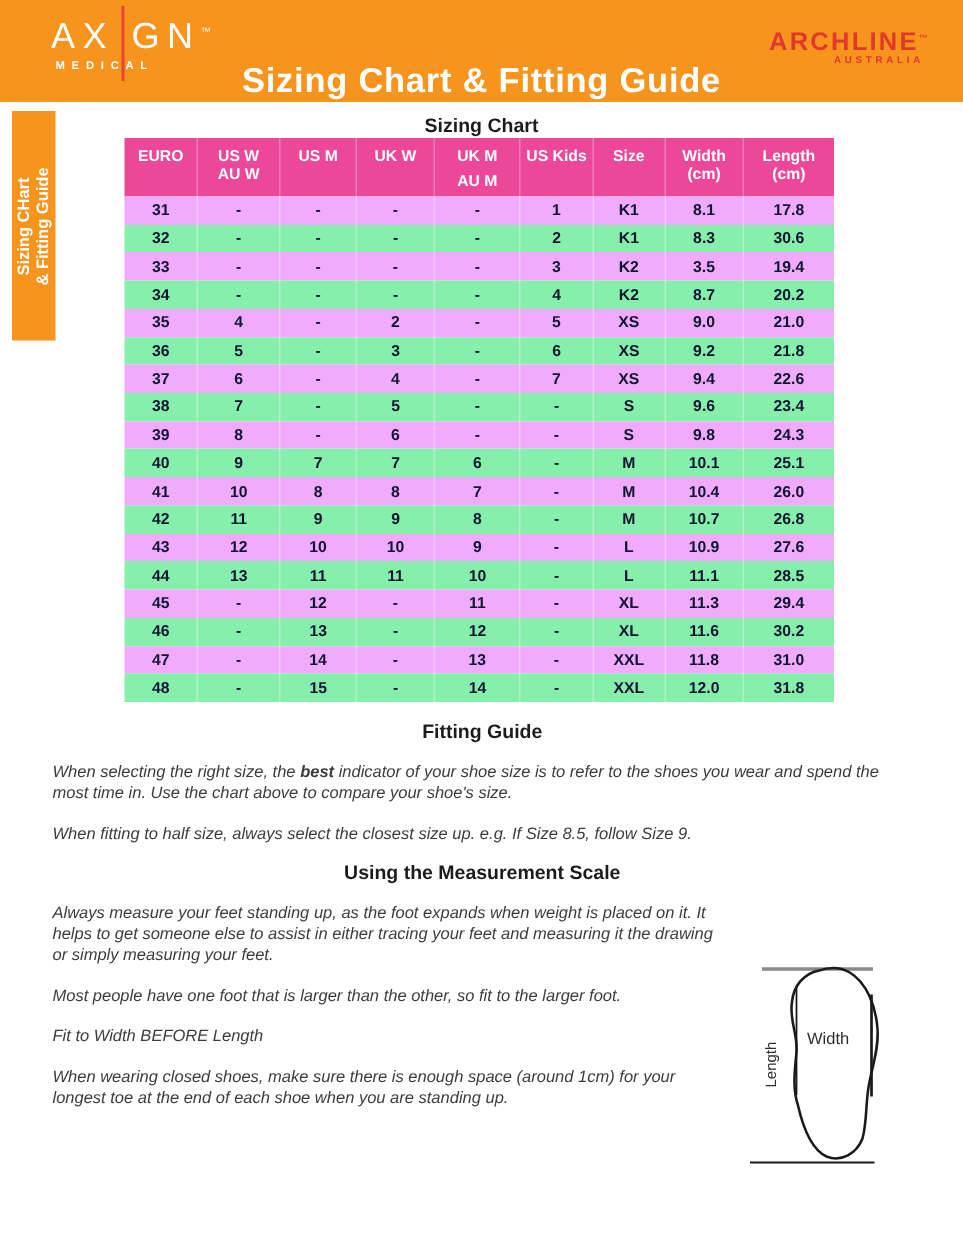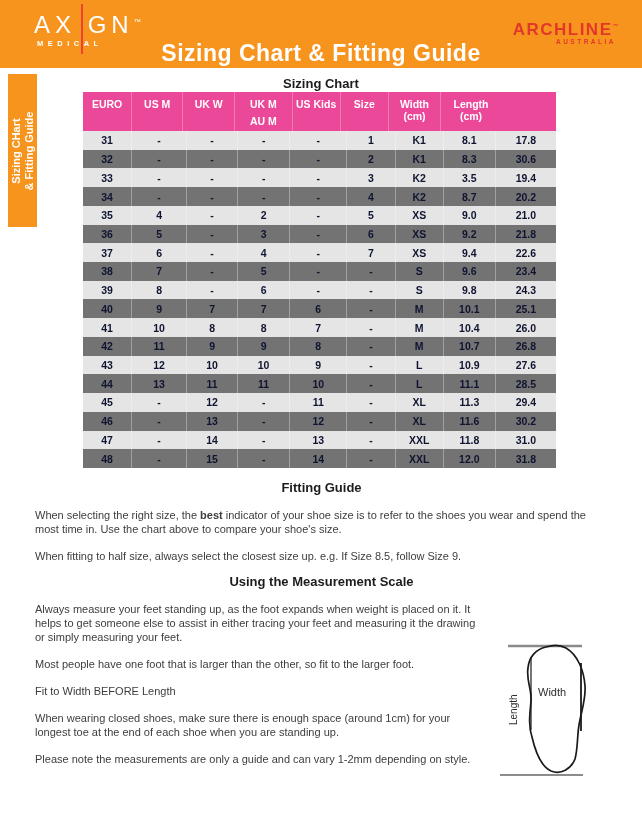--- a/index.html
+++ b/index.html
@@ -32,34 +32,34 @@
               font-size:13px;font-weight:bold;color:#1c1c1c;}
   .size-table{position:absolute;left:83px;top:92px;width:473px;}
   .thead{display:flex;height:39px;background:#ec4899;color:#fff;font-weight:bold;
          font-size:10.5px;line-height:12px;}
   .th{box-sizing:border-box;text-align:center;padding-top:6px;
       border-right:1px solid rgba(255,255,255,0.28);}
   .th:last-child{border-right:none;}
   .sub-low{margin-top:5px;}
   .tbody{display:block;}
   .tr{display:flex;height:18.72px;align-items:center;font-size:10.5px;font-weight:bold;color:#0f1430;}
-  .tr.odd{background:#e5e5e5;align-items:flex-end;}
-  .tr.even{background:#737373;}
+  .tr.odd{background:#f0abfc;align-items:flex-end;}
+  .tr.even{background:#86efac;justify-content:center;}
   .td{box-sizing:border-box;text-align:center;border-right:1px solid rgba(255,255,255,0.32);
       height:100%;display:flex;align-items:center;justify-content:center;}
   .td:last-child{border-right:none;}
   .c0{width:10.4%;} .c1{width:11.6%;} .c2{width:10.8%;} .c3{width:11.0%;} .c4{width:12.1%;}
   .c5{width:10.2%;} .c6{width:10.2%;} .c7{width:11.0%;} .c8{width:12.7%;}
 
   
   .content{position:absolute;left:35px;top:481px;width:573px;color:#3d3d3d;
            font-size:11px;line-height:14px;}
   .content h3{margin:0 0 12px 0;text-align:center;font-size:13px;line-height:14px;
               font-weight:bold;color:#1c1c1c;}
-  .content p{margin:13px 0 12px 0;}
+  .content p{margin:13px 0 12px 0;font-style:italic;}
   .content p.narrow{max-width:452px;}
   .content p.last{margin-bottom:0;}
 
   
   .foot-diagram{position:absolute;left:490px;top:630px;width:152px;height:160px;}
 </style>
 </head>
 <body>
 
 <div class="page">
@@ -82,20 +82,24 @@
       <div>&amp; Fitting Guide</div>
     </div>
   </div>
 
   <div class="sc-heading">Sizing Chart</div>
   <div class="size-table">
     <div class="thead">
         <div class="th c0">
           <div>EURO</div>
         </div>
+        <div class="th c1">
+          <div>US W</div>
+          <div>AU W</div>
+        </div>
         <div class="th c2">
           <div>US M</div>
         </div>
         <div class="th c3">
           <div>UK W</div>
         </div>
         <div class="th c4">
           <div>UK M</div>
           <div class="sub-low">AU M</div>
         </div>
@@ -318,21 +322,20 @@
 
   <div class="content">
     <h3>Fitting Guide</h3>
     <p><span>When selecting the right size, the </span><b>best</b><span> indicator of your shoe size is to refer to the shoes you wear and spend the most time in. Use the chart above to compare your shoe's size.</span></p>
     <p>When fitting to half size, always select the closest size up. e.g. If Size 8.5, follow Size 9.</p>
     <h3>Using the Measurement Scale</h3>
     <p class="narrow">Always measure your feet standing up, as the foot expands when weight is placed on it. It helps to get someone else to assist in either tracing your feet and measuring it the drawing or simply measuring your feet.</p>
     <p>Most people have one foot that is larger than the other, so fit to the larger foot.</p>
     <p>Fit to Width BEFORE Length</p>
     <p class="narrow">When wearing closed shoes, make sure there is enough space (around 1cm) for your longest toe at the end of each shoe when you are standing up.</p>
-    <p class="narrow last">Please note the measurements are only a guide and can vary 1-2mm depending on style.</p>
   </div>
 
   <div class="foot-diagram">
     <svg width="152" height="160" viewBox="0 0 152 160">
       <line x1="18" y1="16" x2="92" y2="16" stroke="#8a8a8a" stroke-width="2.4"></line>
       <line x1="10" y1="145" x2="93" y2="145" stroke="#1a1a1a" stroke-width="1.2"></line>
       <line x1="41" y1="27" x2="41" y2="100" stroke="#1a1a1a" stroke-width="1.2"></line>
       <line x1="91" y1="33" x2="91" y2="101" stroke="#1a1a1a" stroke-width="1.8"></line>
       <path d="M56,17 C46,19 39,27 38,38 C36,50 42,60 41,71 C40,83 38,95 42,107 C45,120 50,136 61,141 C71,145 81,139 85,129 C88,118 87,107 89,95 C91,82 96,70 95,56 C94,41 88,25 76,18 C69,14 62,15 56,17 Z" fill="none" stroke="#1a1a1a" stroke-width="1.7"></path>
       <text x="48" y="66" font-size="11" fill="#2e2e2e" font-family="Liberation Sans, sans-serif">Width</text>

